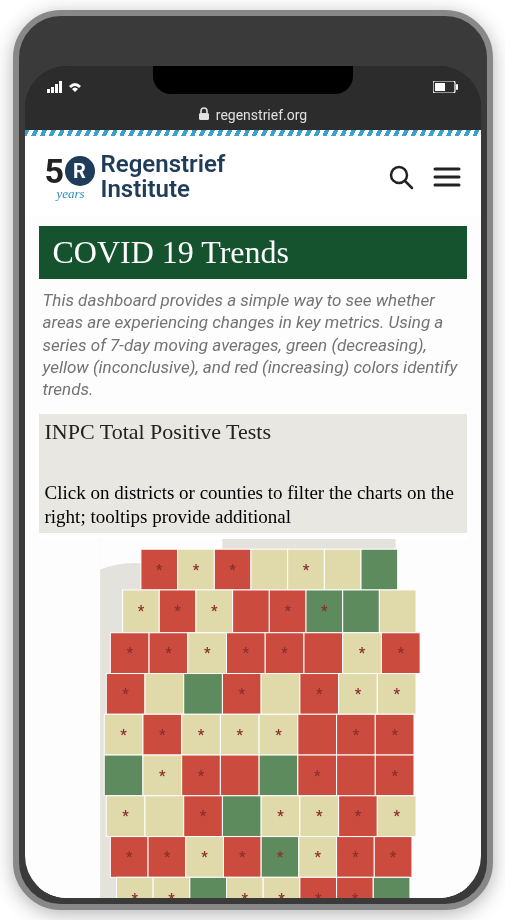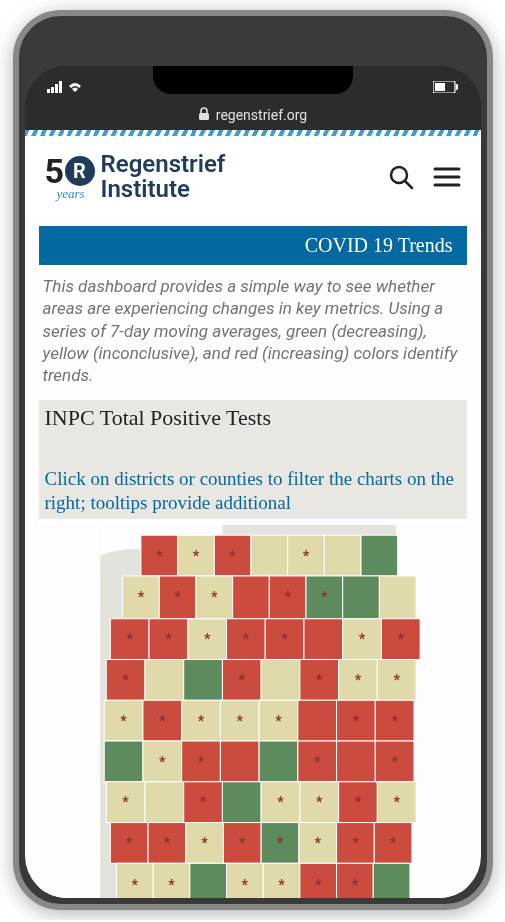--- a/index.html
+++ b/index.html
@@ -135,27 +135,26 @@
   .header-icons {
     display: flex;
     align-items: center;
     gap: 18px;
   }
   .header-icons svg { display:block; }
   .page {
     padding: 10px 14px;
   }
   .title-bar {
-    background: #0369a1;
+    background: #14532d;
     color: #fff;
-    font-size: 20px;
+    font-size: 32px;
     font-weight: 400;
     padding: 8px 14px;
     font-family: Georgia, 'Times New Roman', serif;
-    text-align: right;
   }
   .intro {
     font-style: italic;
     color: #737373;
     font-size: 17px;
     line-height: 1.3;
     padding: 10px 4px 14px;
   }
   .subhead-row {
     background: #e9e7e2;
@@ -167,21 +166,21 @@
     line-height: 1.25;
     gap: 36px;
   }
   .subhead-title {
     font-family: Georgia, serif;
     color: #222;
     font-size: 22px;
     margin-right: 18px;
   }
   .subhead-hint {
-    color: #0369a1;
+    color: #000000;
     font-size: 19px;
     font-family: Georgia, serif;
   }
   .map-wrap {
     padding-top: 6px;
     background: #fff;
     position: relative;
   }
   .map-svg {
     display:block;

